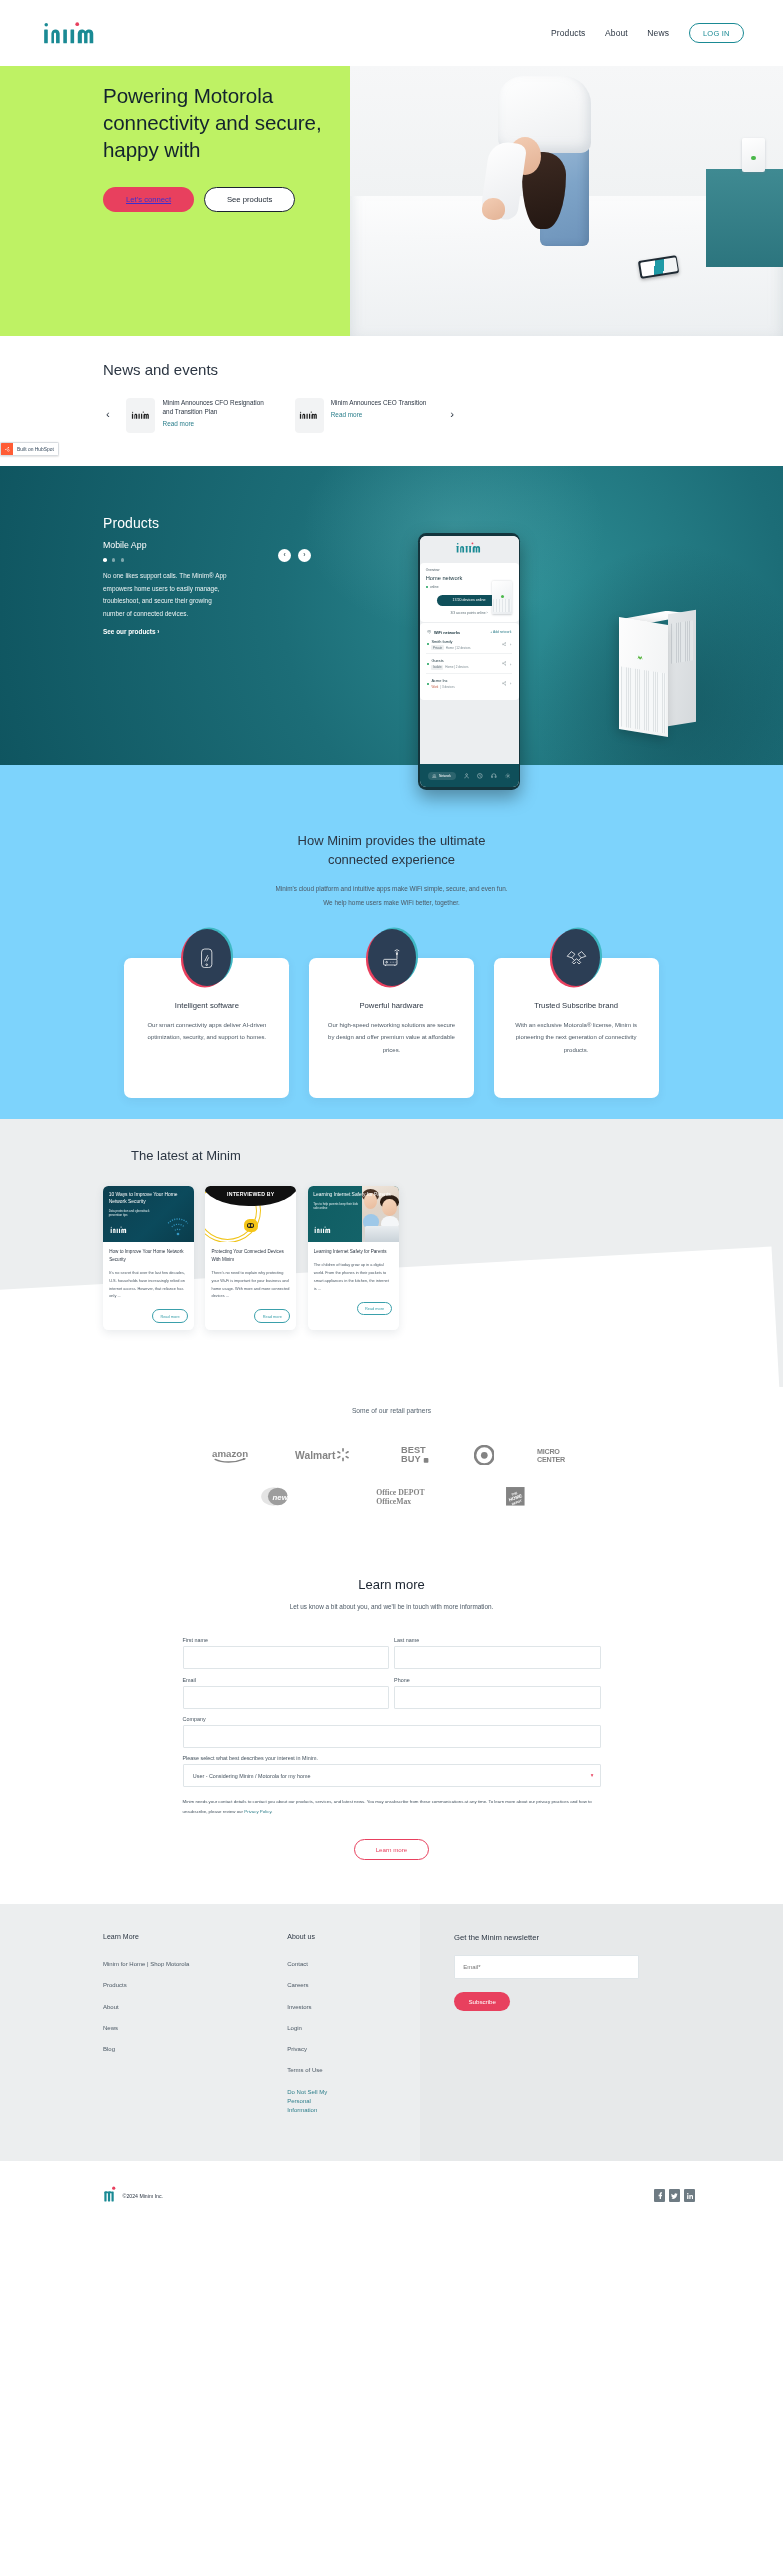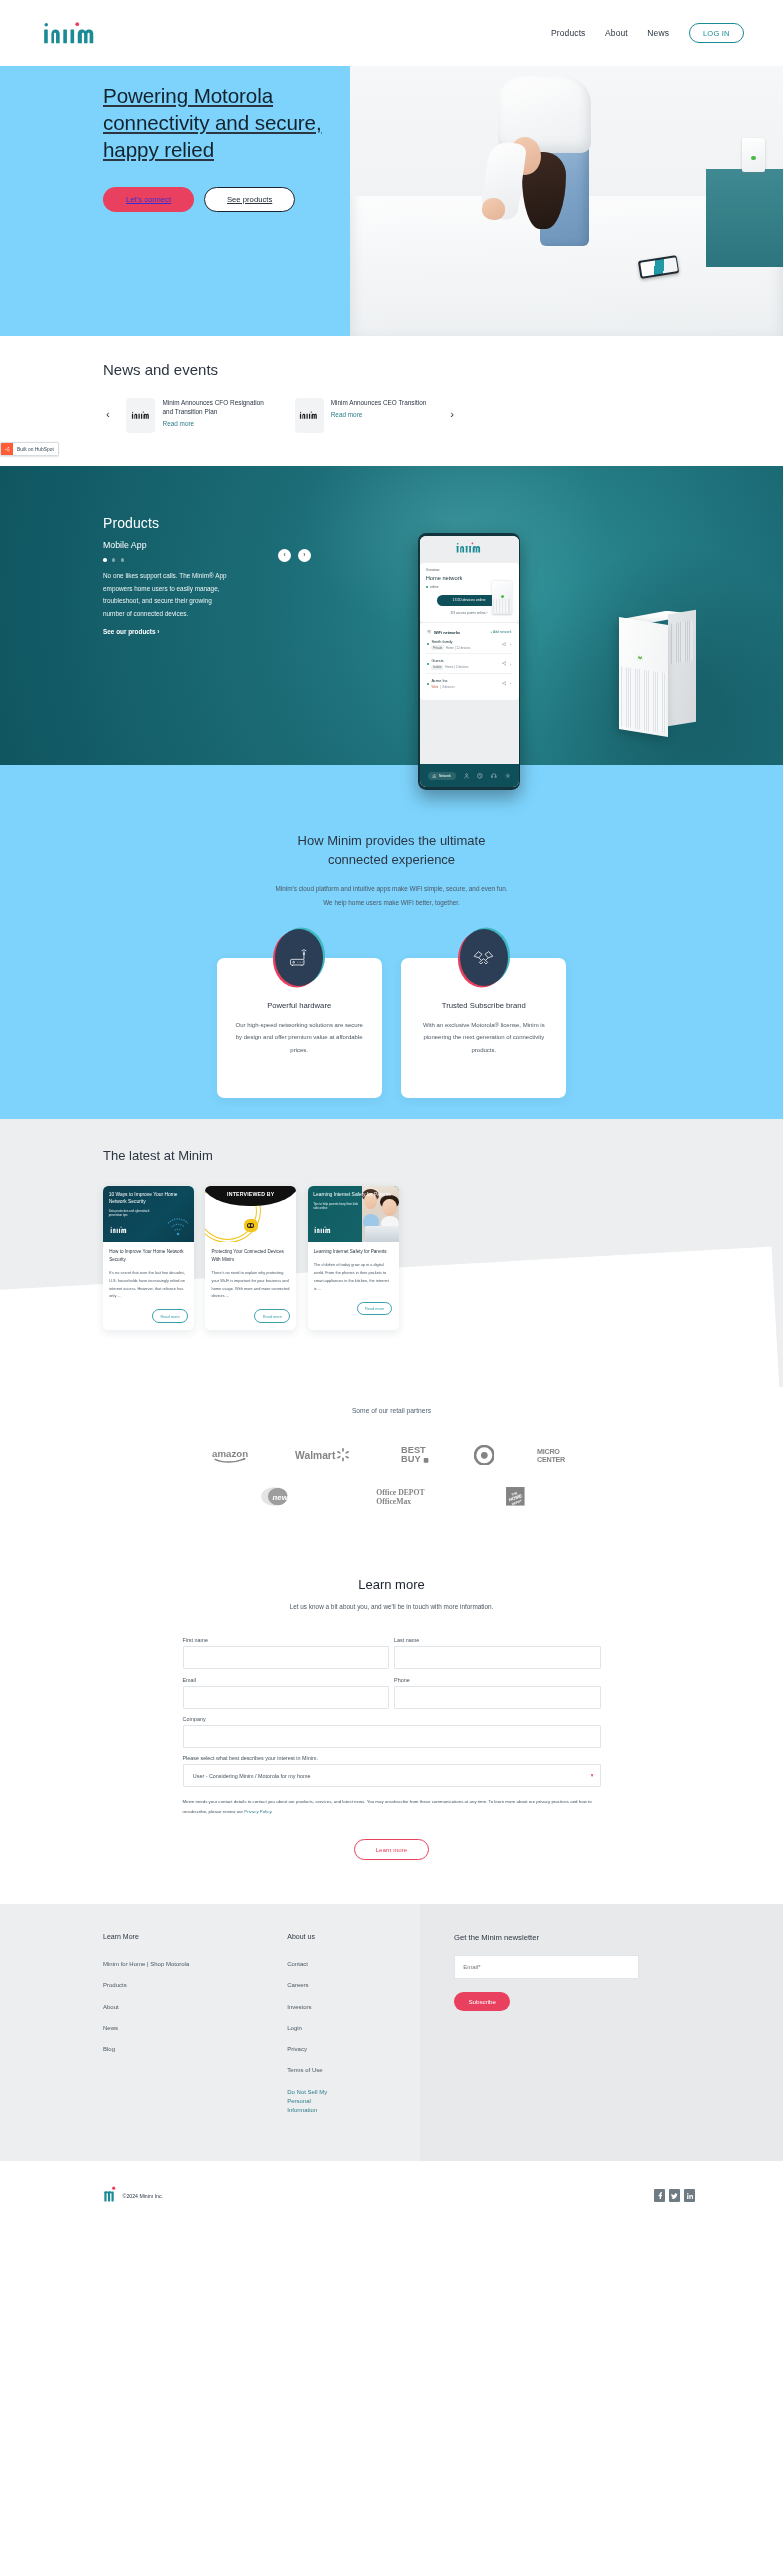--- a/index.html
+++ b/index.html
@@ -36,23 +36,22 @@
     letter-spacing:0.2px;
     background: transparent;
     cursor: pointer;
     font-family: inherit;
   }
 
   
   .hero {
     position: relative;
     height: 270px;
-    background: #7dd3fc;
+    background: #bef264;
     overflow: hidden;
-    text-decoration: underline;
   }
   .hero-photo {
     position: absolute;
     left: 350px; top: 0; right: 0; bottom: 0;
     background:
       
       radial-gradient(ellipse 18.5px 6.2px at 608px 211px, rgba(30,40,50,.85) 0 52%, rgba(30,40,50,0) 60%),
       
       linear-gradient(#fafbfb,#fafbfb) ,
       linear-gradient(180deg,#f3f5f6 0%, #eef1f2 45%, #e8ecee 100%);
@@ -313,21 +312,21 @@
   }
   .how-card-title { font-size: 7.7px; font-weight:400; color:#2c3643; }
   .how-card-text { font-size: 6px; line-height: 2.1; color:#4b5864; margin-top: 8.2px; }
 
   
   .latest-section { background:#eceeef; padding: 29px 0 57px 103px; position:relative; overflow:hidden; }
   .latest-section::after {
     content:""; position:absolute; left:0; right:0; bottom:-88px; height: 185px;
     background:#fff; transform: rotate(-3.2deg); transform-origin: left bottom;
   }
-  .latest-h2 { font-size: 13px; font-weight:400; color:#2c3643; }
+  .latest-h2 { font-size: 13px; font-weight:400; color:#2c3643;margin-left:28px; }
   .blog-cards { display:flex; gap: 11.3px; margin-top: 23px; position:relative; z-index:3; }
   .blog-card {
     width: 91px; background:#fff; border-radius: 5.2px; overflow:hidden;
     box-shadow: 0 2.1px 8.2px rgba(40,60,80,.1); display:flex; flex-direction:column;
   }
   .blog-hero { height: 56px; position:relative; overflow:hidden; }
   .bh-teal { background: linear-gradient(135deg,#0d3f4f 0%, #0b4a5c 60%, #0a3c4b 100%); }
   .bh-teal2 { background: linear-gradient(120deg,#0f5d63 0%, #16656b 100%); }
   .bh-white { background:#fff; }
   .bh-pad { padding: 6.2px 5.7px; position:relative; z-index:3; height:100%; display:flex; flex-direction:column; }
@@ -490,21 +489,21 @@
       <div class="hero-fig-hand"></div>
     </div>
     <div class="hero-phone-bed">
         <i></i>
       </div>
   </div>
   <div class="hero-content">
     <h1 class="hero-title">
       <span>Powering Motorola</span><br>
       <span>connectivity and secure,</span><br>
-      <span>happy relied</span>
+      <span>happy with</span>
     </h1>
     <div class="hero-buttons">
       <button class="btn-primary">Let's connect</button>
       <button class="btn-outline-dark">See products</button>
     </div>
   </div>
 </section>
 
 <section class="news-section">
   <h2 class="news-title">News and events</h2>
@@ -749,20 +748,31 @@
     <span>How Minim provides the ultimate</span><br>
     <span>connected experience</span>
   </h2>
   <div class="how-sub">
     <div>Minim's cloud platform and intuitive apps make WiFi simple, secure, and even fun.</div>
     <div>We help home users make WiFi better, together.</div>
   </div>
   <div class="how-cards">
     <div class="how-card">
       <div class="how-badge">
+        <svg width="13.4" height="20.6" viewBox="0 0 26 40" fill="none" stroke="#fff" stroke-width="1.5">
+          <rect x="3" y="2" width="20" height="36" rx="6"></rect>
+          <path d="M9 26l6-12M13 26l4-8"></path>
+          <circle cx="13" cy="32.5" r="1.6"></circle>
+        </svg>
+      </div>
+      <div class="how-card-title">Intelligent software</div>
+      <div class="how-card-text">Our smart connectivity apps deliver AI-driven optimization, security, and support to homes.</div>
+    </div>
+    <div class="how-card">
+      <div class="how-badge">
         <svg width="21.6" height="21.6" viewBox="0 0 42 42" fill="none" stroke="#fff" stroke-width="1.5">
           <rect x="5" y="24" width="26" height="11" rx="2"></rect>
           <path d="M31 24V11"></path>
           <path d="M26.5 7.5a6.4 6.4 0 019 0M28.8 10.4a3.2 3.2 0 014.4 0"></path>
           <circle cx="31" cy="13.4" r="1.1" fill="#fff"></circle>
           <circle cx="11" cy="29.6" r="1.6"></circle>
           <path d="M18 29.6h1M21 29.6h1M24 29.6h1M27 29.6h1"></path>
           <path d="M9 35v2M27 35v2"></path>
         </svg>
       </div>

